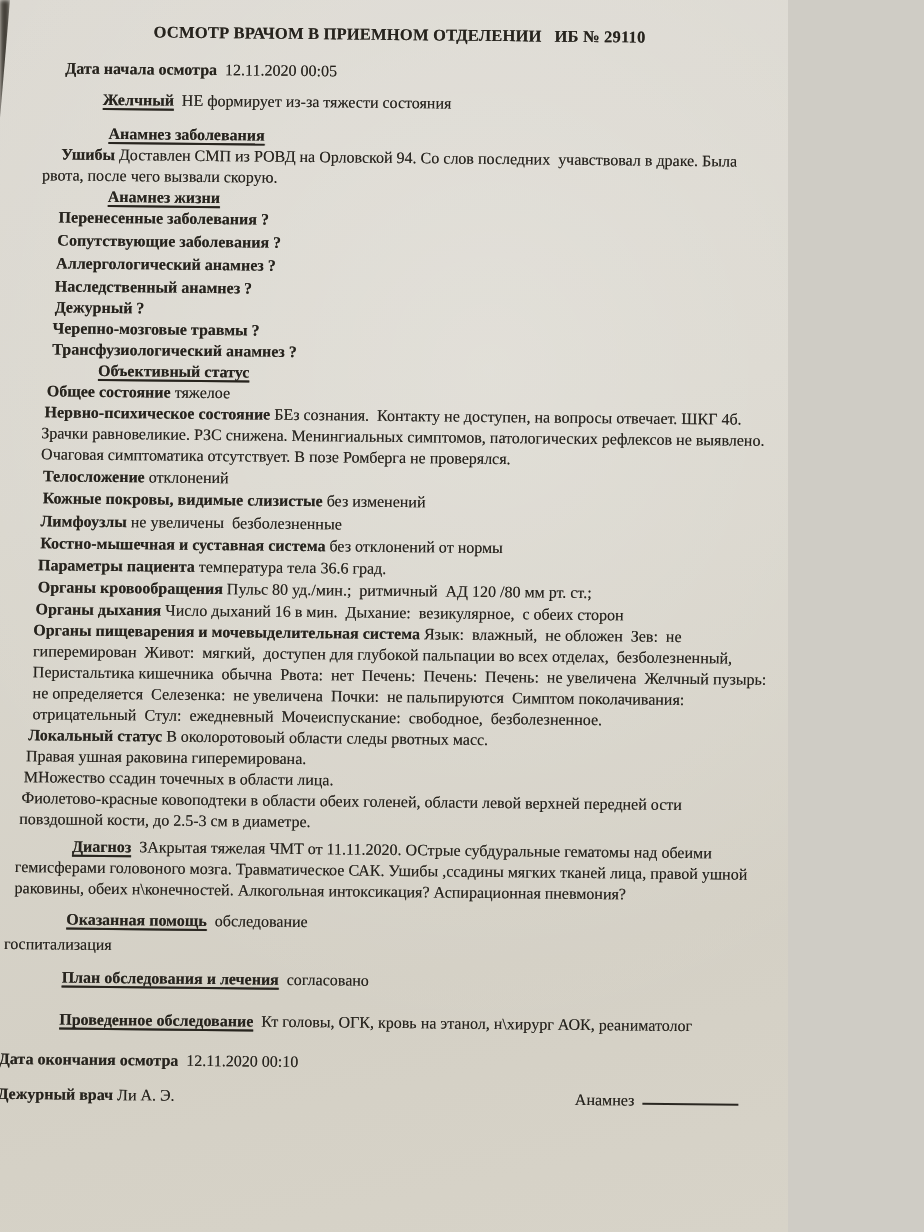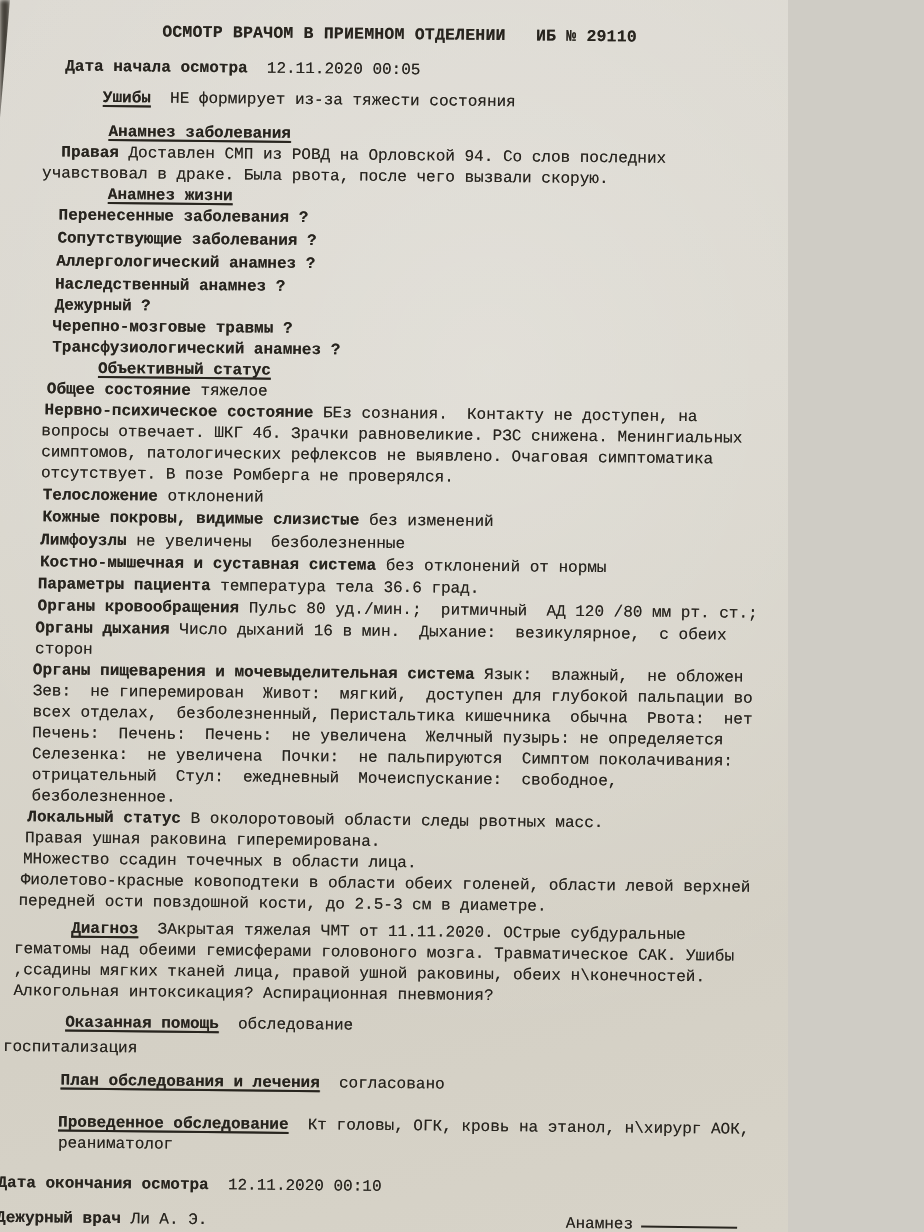--- a/index.html
+++ b/index.html
@@ -7,21 +7,21 @@
     width: 924px; height: 1232px;
     overflow: hidden;
     background: #cfccc5;
   }
   .photo {
     position: relative;
     width: 788px; height: 1232px;
     background:
       radial-gradient(130% 95% at 62% 30%, rgba(255,255,255,0.20) 0%, rgba(255,255,255,0) 58%),
       linear-gradient(168deg, #dddad3 0%, #dad7ce 38%, #d4d0c5 76%, #d7d3c8 100%);
-    font-family: Liberation Mono, monospace;
+    font-family: Liberation Serif, serif;
     color: #27241e;
     text-shadow: 0 0 0.6px rgba(39,36,30,0.65);
   }
   .corner-shadow {
     position: absolute; left: 0; top: 0;
     width: 10px; height: 118px;
     background: #45413a;
     clip-path: polygon(0 0, 100% 0, 0 100%);
     filter: blur(2px);
   }
@@ -74,23 +74,23 @@
 </style>
 </head>
 <body>
 
 <div class="photo">
   <div class="corner-shadow"></div>
   <div class="sheet">
     <h1 class="title">ОСМОТР ВРАЧОМ В ПРИЕМНОМ ОТДЕЛЕНИИ   ИБ № 29110</h1>
     <div class="doc">
         <p class="line" style="padding-left: 60px; margin-top: 16px;"><span class="seg b">Дата начала осмотра</span><span class="seg">  12.11.2020 00:05</span></p>
-        <p class="line" style="padding-left: 98px; margin-top: 10px;"><span class="seg b u">Ушибы</span><span class="seg">  НЕ формирует из-за тяжести состояния</span></p>
+        <p class="line" style="padding-left: 98px; margin-top: 10px;"><span class="seg b u">Желчный</span><span class="seg">  НЕ формирует из-за тяжести состояния</span></p>
         <p class="line" style="padding-left: 104px; margin-top: 13px;"><span class="seg b u">Анамнез заболевания</span></p>
-        <p class="line" style="padding-left: 38px; text-indent: 19px;"><span class="seg b">Правая</span><span class="seg"> Доставлен СМП из РОВД на Орловской 94. Со слов последних  учавствовал в драке. Была рвота, после чего вызвали скорую.</span></p>
+        <p class="line" style="padding-left: 38px; text-indent: 19px;"><span class="seg b">Ушибы</span><span class="seg"> Доставлен СМП из РОВД на Орловской 94. Со слов последних  учавствовал в драке. Была рвота, после чего вызвали скорую.</span></p>
         <p class="line" style="padding-left: 104px;"><span class="seg b u">Анамнез жизни</span></p>
         <p class="line" style="padding-left: 55px;"><span class="seg b">Перенесенные заболевания ?</span></p>
         <p class="line" style="padding-left: 54px; margin-top: 2px;"><span class="seg b">Сопутствующие заболевания ?</span></p>
         <p class="line" style="padding-left: 53px; margin-top: 2px;"><span class="seg b">Аллергологический анамнез ?</span></p>
         <p class="line" style="padding-left: 52px; margin-top: 2px;"><span class="seg b">Наследственный анамнез ?</span></p>
         <p class="line" style="padding-left: 52px;"><span class="seg b">Дежурный ?</span></p>
         <p class="line" style="padding-left: 50px;"><span class="seg b">Черепно-мозговые травмы ?</span></p>
         <p class="line" style="padding-left: 50px;"><span class="seg b">Трансфузиологический анамнез ?</span></p>
         <p class="line" style="padding-left: 96px;"><span class="seg b u">Объективный статус</span></p>
         <p class="line" style="padding-left: 45px;"><span class="seg b">Общее состояние</span><span class="seg"> тяжелое</span></p>

